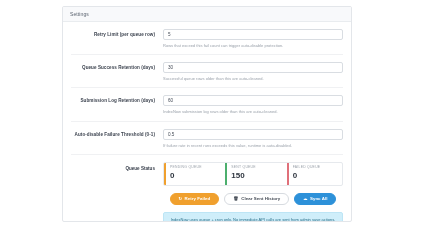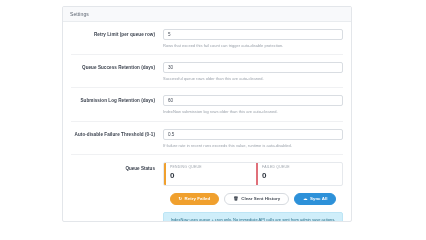--- a/index.html
+++ b/index.html
@@ -208,20 +208,24 @@
 
       <div class="status-row">
         <div class="status-label">Queue Status</div>
         <div class="status-content">
 
           <div class="stats">
             <div class="stat" id="stat0" style="border-left-color: rgb(240, 160, 46);">
               <div class="stat-label">PENDING QUEUE</div>
               <div class="stat-value">0</div>
             </div>
+            <div class="stat" id="stat1" style="border-left-color: rgb(76, 175, 109);">
+              <div class="stat-label">SENT QUEUE</div>
+              <div class="stat-value">150</div>
+            </div>
             <div class="stat" id="stat2" style="border-left-color: rgb(224, 112, 122);">
               <div class="stat-label">FAILED QUEUE</div>
               <div class="stat-value">0</div>
             </div>
           </div>
 
           <div class="btn-row">
             <div class="btn btn-warning">
               <span class="ic">↻</span>
               <span>Retry Failed</span>

